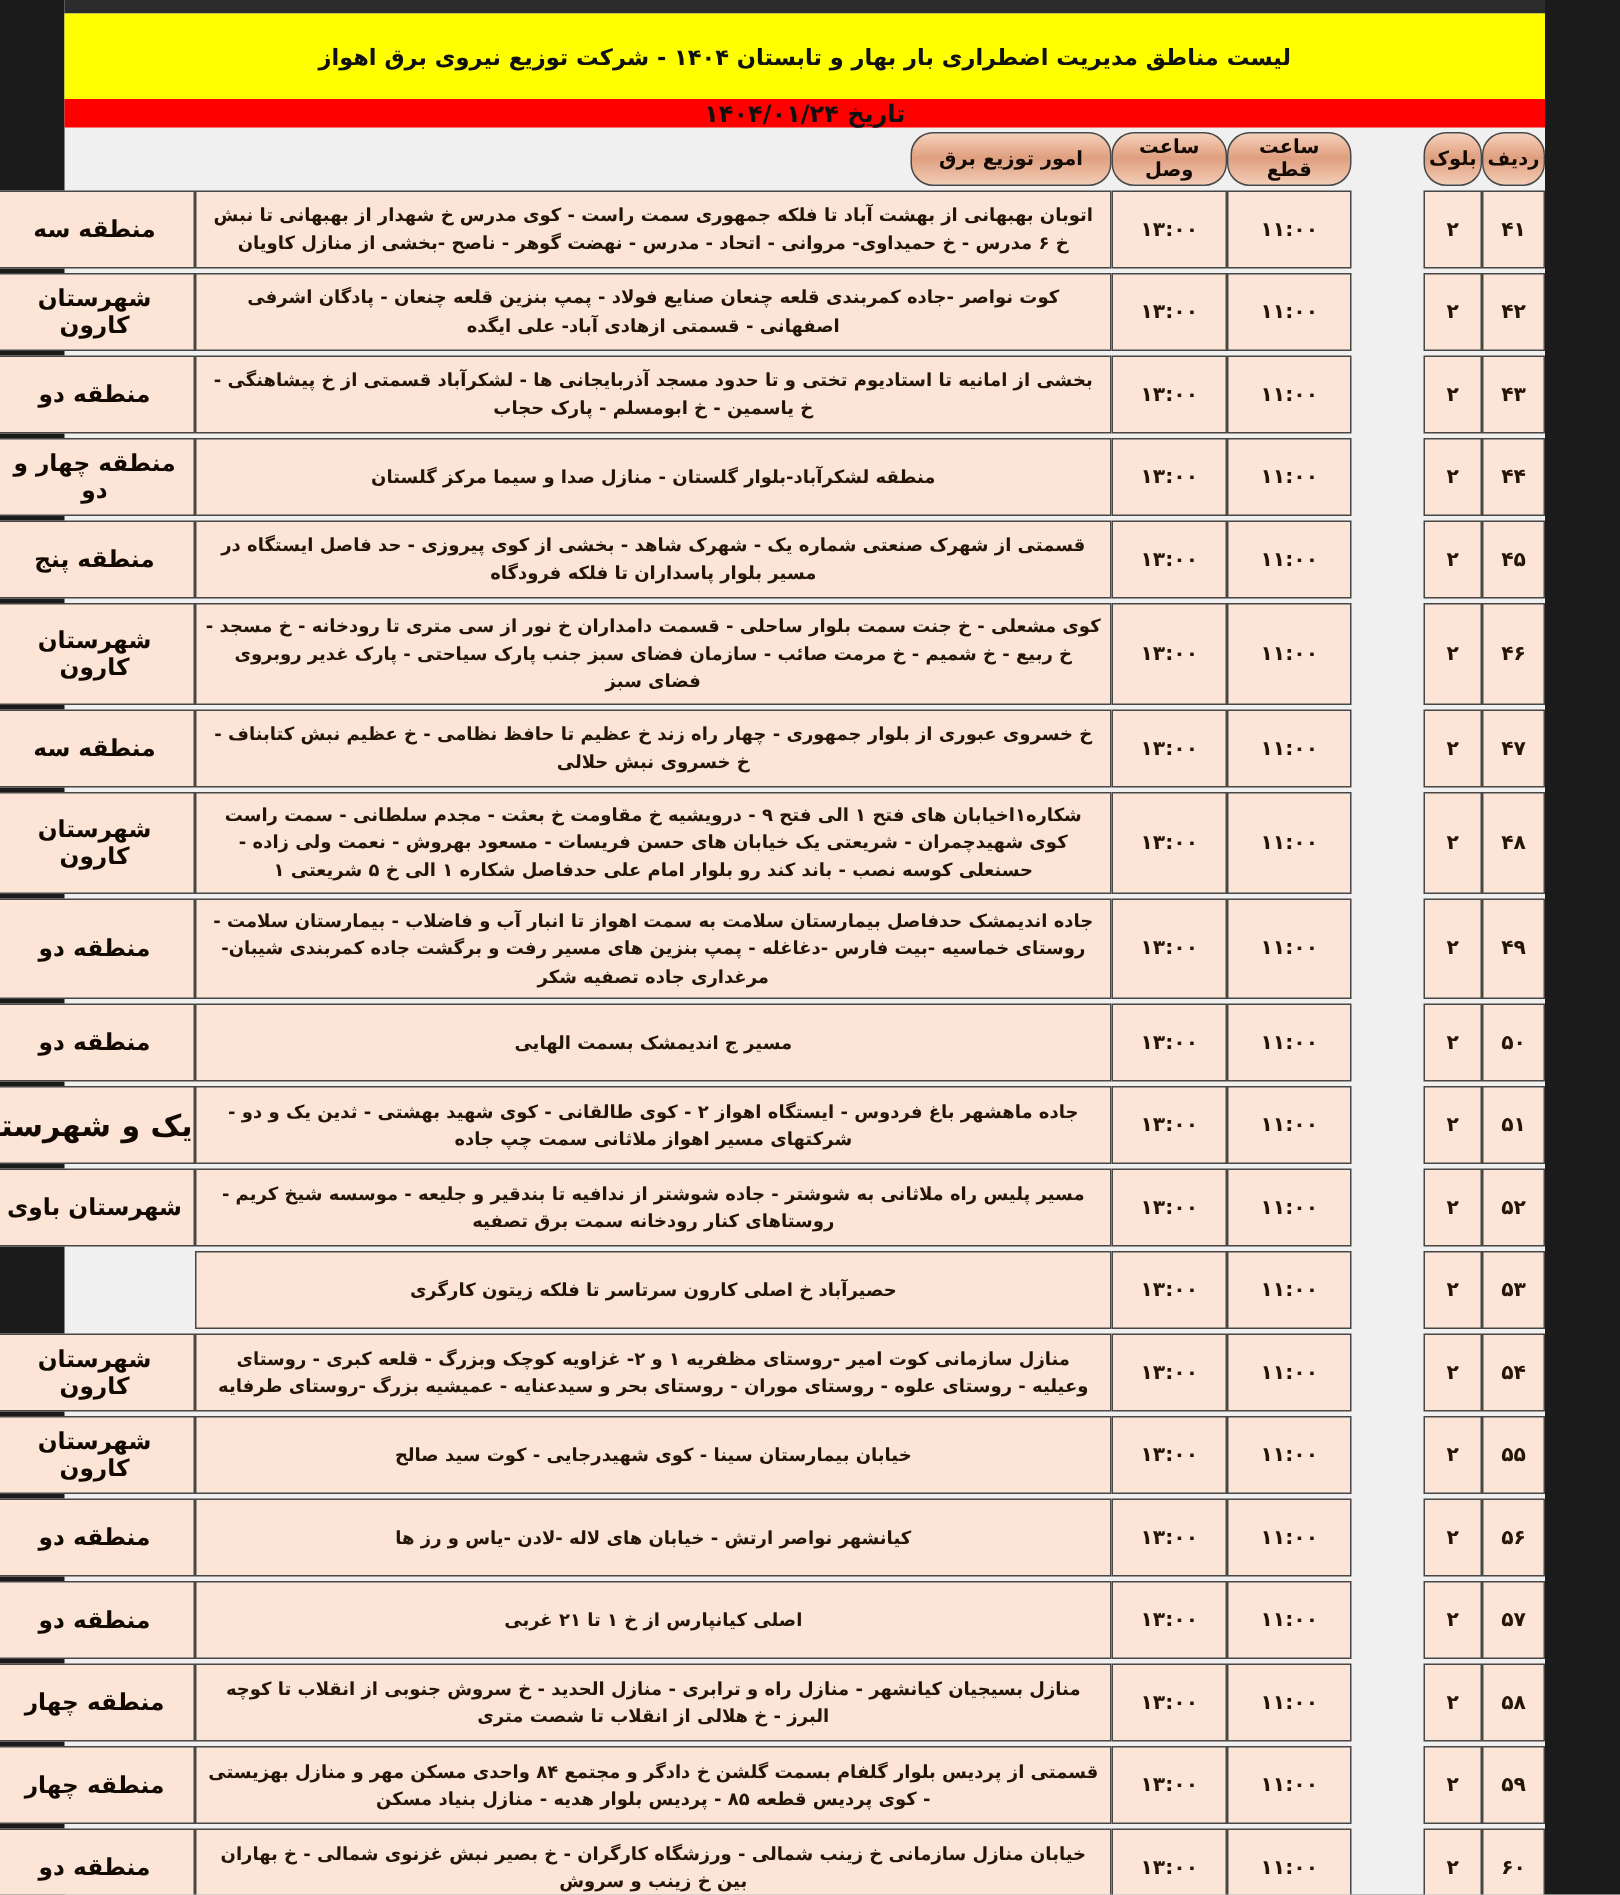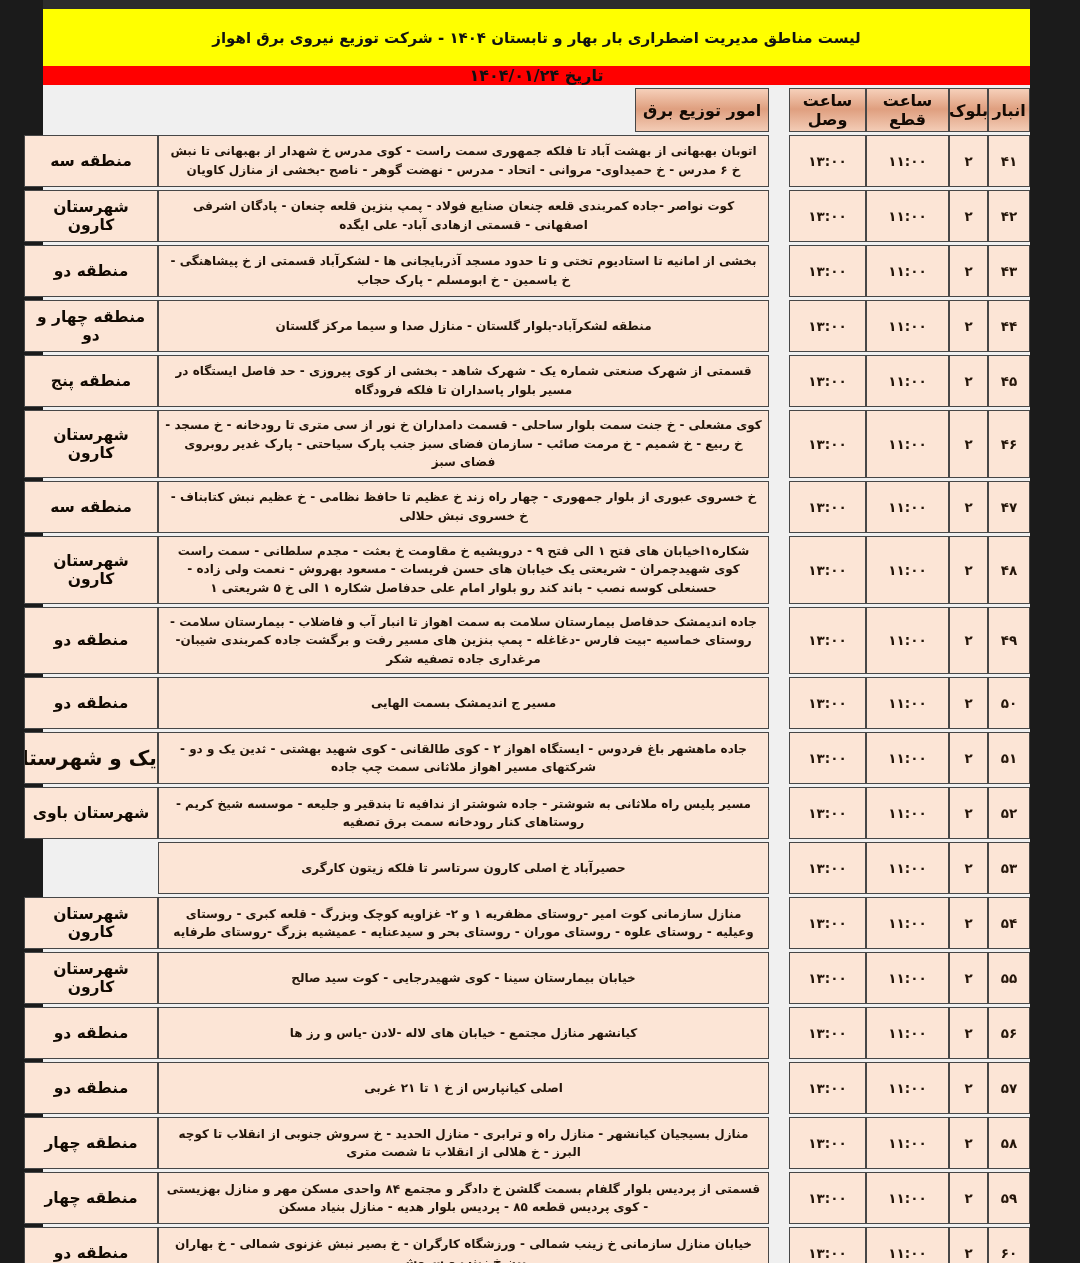--- a/index.html
+++ b/index.html
@@ -30,26 +30,26 @@
   .t-row:last-child { margin-bottom:0; }
   .cell {
     border:1px solid #474747; background:#fce5d6;
     display:flex; align-items:center; justify-content:center;
     text-align:center; color:#241509; font-weight:bold;
     padding:5px 6px; min-height:52px;
   }
   .head .cell {
     min-height:23px; padding:2px 4px;
     background:linear-gradient(180deg,#f6d0ba 0%,#df9f7f 48%,#f3ccb6 100%);
-    font-size:16px; color:#140b04;
+    font-size:13px; color:#140b04;border-radius:15px;
   }
   .c-row   { width:42px;  flex:0 0 42px;  font-size:13.5px; }
-  .c-block { width:39px;  flex:0 0 39px;  font-size:13.5px; }
+  .c-block { width:39px;  flex:0 0 39px;  font-size:13.5px;margin-left:48px; }
   .c-cut   { width:83px;  flex:0 0 83px;  font-size:13.5px; }
-  .c-rest  { width:77px;  flex:0 0 77px;  font-size:13.5px;margin-left:20px; }
+  .c-rest  { width:77px;  flex:0 0 77px;  font-size:13.5px; }
   .c-loc   { width:611px; flex:0 0 611px; font-size:12px; line-height:1.55; }
   .c-dist  { width:134px; flex:0 0 134px; font-size:15.5px; color:#120a02; }
   .c-dist.overflow-name {
     font-size:20px; white-space:nowrap; overflow:hidden; padding:5px 0;
   }
 </style>
 </head>
 <body>
 
 <div class="viewer">
@@ -59,21 +59,21 @@
     <div class="title-bar">
       <span>لیست مناطق مدیریت اضطراری بار بهار و تابستان ۱۴۰۴ - شرکت توزیع نیروی برق اهواز</span>
     </div>
 
     <div class="date-bar">
       <span>تاریخ ۱۴۰۴/۰۱/۲۴</span>
     </div>
 
     <div class="tbl">
       <div class="t-row head">
-        <div class="cell c-row">انبار</div>
+        <div class="cell c-row">ردیف</div>
         <div class="cell c-block">بلوک</div>
         <div class="cell c-cut">ساعت قطع</div>
         <div class="cell c-rest">ساعت وصل</div>
         <div class="cell c-dist">امور توزیع برق</div>
       </div>
       <div>
   <div class="t-row">
     <div class="cell c-row">۴۱</div>
     <div class="cell c-block">۲</div>
     <div class="cell c-cut">۱۱:۰۰</div>
@@ -205,21 +205,21 @@
     <div class="cell c-rest">۱۳:۰۰</div>
     <div class="cell c-loc">خیابان بیمارستان سینا - کوی شهیدرجایی - کوت سید صالح</div>
     <div class="cell c-dist">شهرستان کارون</div>
   </div>
 
   <div class="t-row">
     <div class="cell c-row">۵۶</div>
     <div class="cell c-block">۲</div>
     <div class="cell c-cut">۱۱:۰۰</div>
     <div class="cell c-rest">۱۳:۰۰</div>
-    <div class="cell c-loc">کیانشهر منازل مجتمع - خیابان های لاله -لادن -یاس و رز ها</div>
+    <div class="cell c-loc">کیانشهر نواصر ارتش - خیابان های لاله -لادن -یاس و رز ها</div>
     <div class="cell c-dist">منطقه دو</div>
   </div>
 
   <div class="t-row">
     <div class="cell c-row">۵۷</div>
     <div class="cell c-block">۲</div>
     <div class="cell c-cut">۱۱:۰۰</div>
     <div class="cell c-rest">۱۳:۰۰</div>
     <div class="cell c-loc">اصلی کیانپارس از خ ۱ تا ۲۱ غربی</div>
     <div class="cell c-dist">منطقه دو</div>

